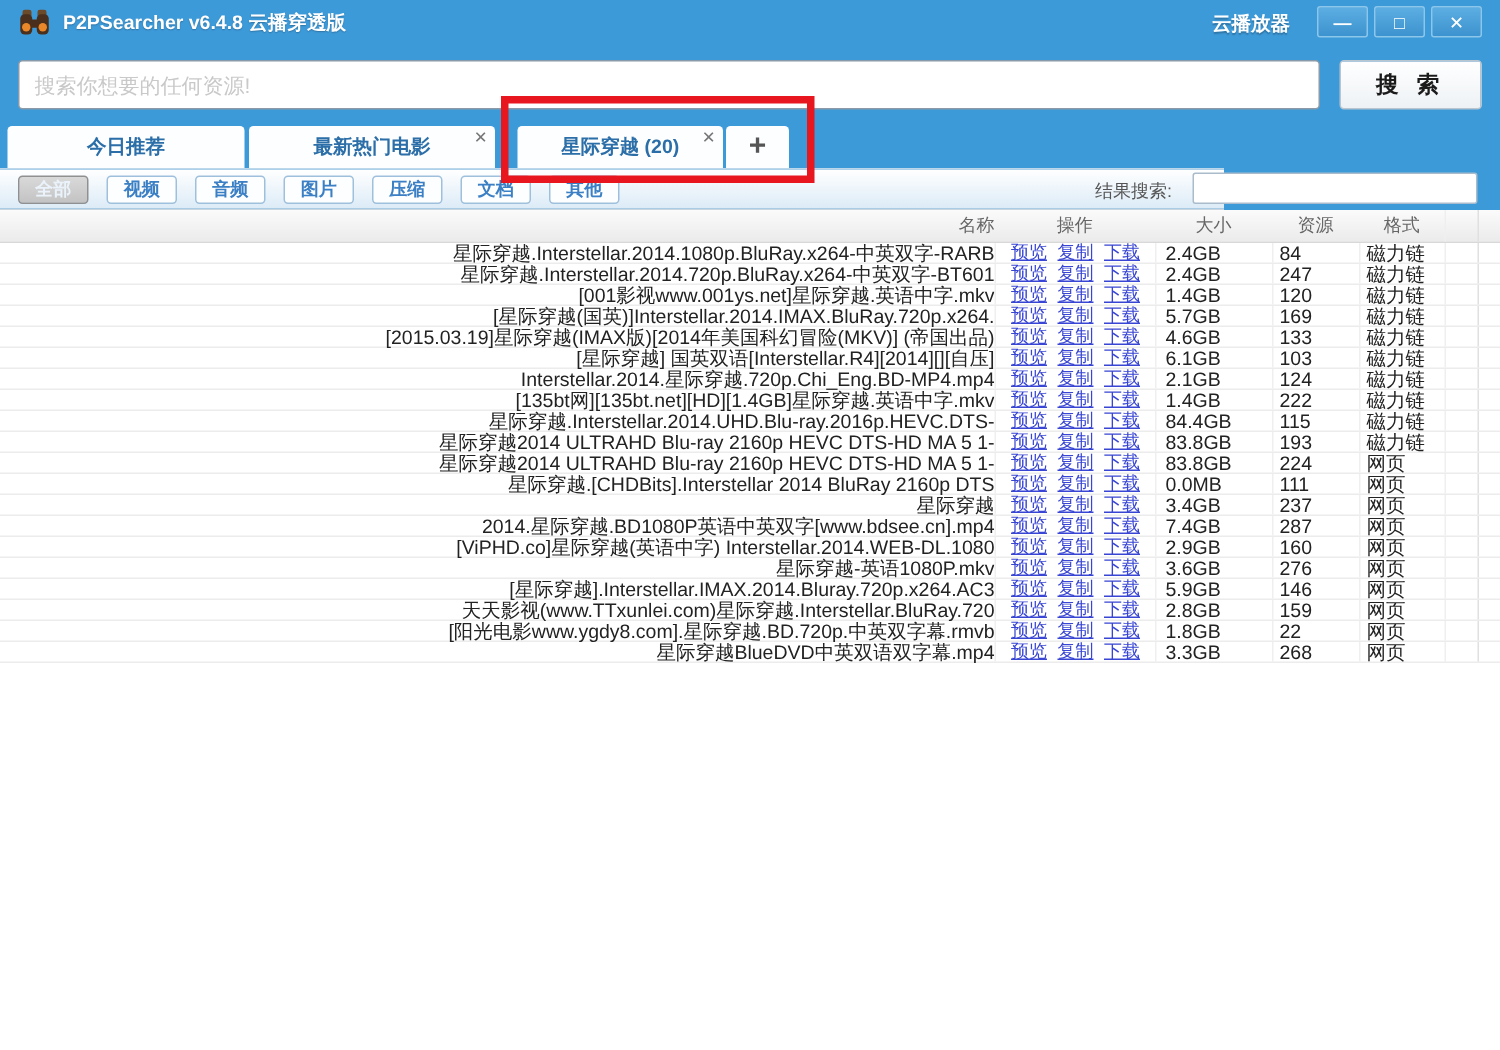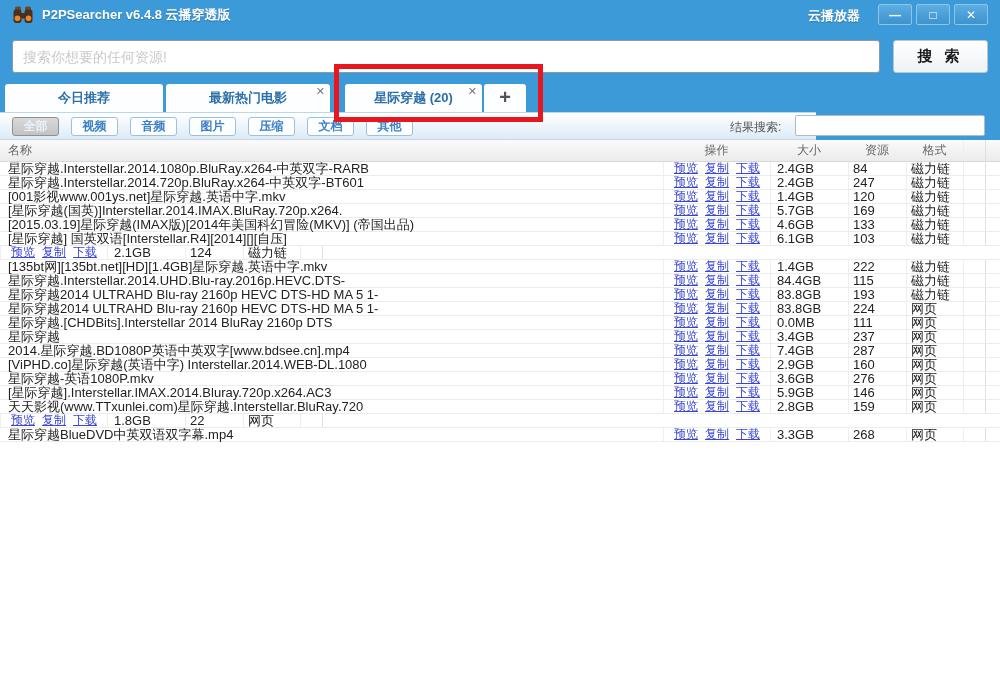--- a/index.html
+++ b/index.html
@@ -67,21 +67,21 @@
     border:1px solid #aabccb; border-radius:2px; outline:none; padding:0 4px; font-size:12px;
   }
   
   .table-wrap { position:absolute; left:0; top:140px; width:1000px; height:560px; background:#fff; }
   .thead {
     height:22px; display:flex; align-items:center;
     background:linear-gradient(#fbfbfb,#ebebeb); border-bottom:1px solid #d8d8d8;
     color:#666; font-size:12px;
   }
   .trow { height:14px; display:flex; align-items:center; border-bottom:1px solid #ececec; background:#fff; font-size:13px; color:#222; }
-  .c-name  { flex:1; padding-left:8px; white-space:nowrap; overflow:hidden; }
+  .c-name  { flex:1; padding-left:8px; white-space:nowrap; overflow:hidden;text-align:right; }
   .c-op    { width:107px; display:flex; justify-content:center; gap:7px; align-self:stretch; align-items:center; border-left:1px solid #efefef; }
   .c-size  { width:78px;  padding-left:6px; align-self:stretch; display:flex; align-items:center; border-left:1px solid #efefef; }
   .c-res   { width:58px;  padding-left:4px; align-self:stretch; display:flex; align-items:center; border-left:1px solid #efefef; }
   .c-fmt   { width:57px;  padding-left:4px; align-self:stretch; display:flex; align-items:center; border-left:1px solid #efefef; }
   .c-gap   { width:22px;  align-self:stretch; border-left:1px solid #efefef; }
   .c-end   { width:15px;  align-self:stretch; border-left:1px solid #e0e0e0; }
   .thead .c-op, .thead .c-size, .thead .c-res, .thead .c-fmt { justify-content:center; padding-left:0; border-left:none;text-align:right; }
   .op-link { color:#3946d3; text-decoration:underline; font-size:12px; font-weight:normal; cursor:pointer; white-space:nowrap; }
   
   .red-box {
@@ -224,20 +224,21 @@
           <span class="op-link">复制</span>
           <span class="op-link">下载</span>
         </div>
         <div class="c-size">6.1GB</div>
         <div class="c-res">103</div>
         <div class="c-fmt">磁力链</div>
         <div class="c-gap"></div>
         <div class="c-end"></div>
       </div>
       <div class="trow">
+        <div class="c-name">Interstellar.2014.星际穿越.720p.Chi_Eng.BD-MP4.mp4</div>
         <div class="c-op">
           <span class="op-link">预览</span>
           <span class="op-link">复制</span>
           <span class="op-link">下载</span>
         </div>
         <div class="c-size">2.1GB</div>
         <div class="c-res">124</div>
         <div class="c-fmt">磁力链</div>
         <div class="c-gap"></div>
         <div class="c-end"></div>
@@ -379,20 +380,21 @@
           <span class="op-link">复制</span>
           <span class="op-link">下载</span>
         </div>
         <div class="c-size">2.8GB</div>
         <div class="c-res">159</div>
         <div class="c-fmt">网页</div>
         <div class="c-gap"></div>
         <div class="c-end"></div>
       </div>
       <div class="trow">
+        <div class="c-name">[阳光电影www.ygdy8.com].星际穿越.BD.720p.中英双字幕.rmvb</div>
         <div class="c-op">
           <span class="op-link">预览</span>
           <span class="op-link">复制</span>
           <span class="op-link">下载</span>
         </div>
         <div class="c-size">1.8GB</div>
         <div class="c-res">22</div>
         <div class="c-fmt">网页</div>
         <div class="c-gap"></div>
         <div class="c-end"></div>

